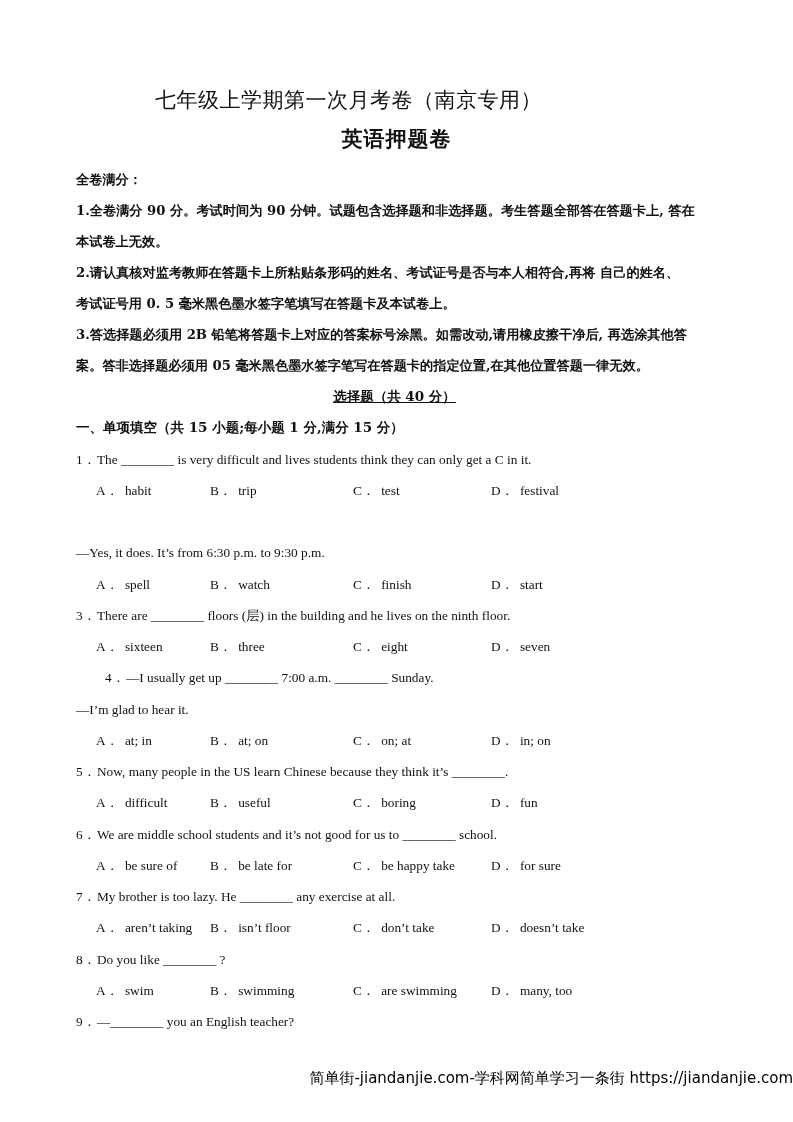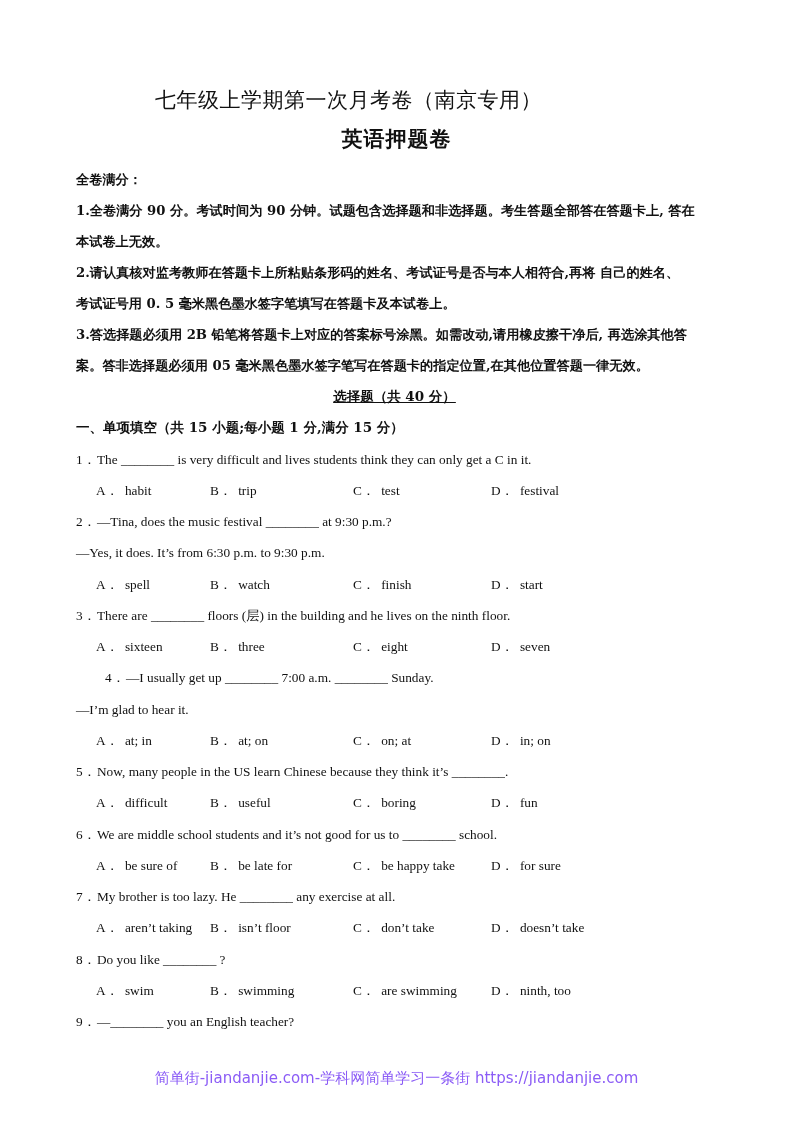--- a/index.html
+++ b/index.html
@@ -16,22 +16,22 @@
                    font-weight: bold; font-family: "DejaVu Serif", "Liberation Serif", serif; text-decoration: underline; }
     .section-head { position: absolute; left: 76px; font-size: 13.5px; font-weight: bold;
                     font-family: "DejaVu Serif", "Liberation Serif", serif; }
     .q { position: absolute; left: 76px; font-size: 13.3px; white-space: nowrap; line-height: 20px; }
     .q .num { display: inline-block; width: 21px; }
     .ans { position: absolute; left: 76px; font-size: 13.3px; white-space: nowrap; line-height: 20px; }
     .opts { position: absolute; left: 0; width: 664px; height: 20px; font-size: 13.3px; line-height: 20px; }
     .opt { position: absolute; white-space: nowrap; }
     .opt .letter { margin-right: 6px; }
     .o1 { left: 96px; } .o2 { left: 210px; } .o3 { left: 353px; } .o4 { left: 491px; }
-    .footer { position: absolute; left: 0; width: 793px; top: 1069px; text-align: center;
-              font-size: 15px; color: #8b5cf6; font-family: "DejaVu Sans", "Liberation Sans", sans-serif; }
+    .footer { position: absolute; left: 0; width: 793px; top: 1069px; text-align: right;
+              font-size: 15px; color: #000000; font-family: "DejaVu Sans", "Liberation Sans", sans-serif; }
   </style>
 </head>
 <body>
 
 <div class="page">
 
   <div class="title1">七年级上学期第一次月考卷（南京专用）</div>
   <div class="title2">英语押题卷</div>
 
   <div class="notice" style="top:170px;">全卷满分：</div>
@@ -48,23 +48,20 @@
   <div class="q" style="top:450px;">
     <span class="num">1．</span><span>The ________ is very difficult and lives students think they can only get a C in it.</span>
   </div>
   <div class="opts" style="top:481px;">
     <span class="opt o1"><span class="letter">A．</span><span>habit</span></span>
     <span class="opt o2"><span class="letter">B．</span><span>trip</span></span>
     <span class="opt o3"><span class="letter">C．</span><span>test</span></span>
     <span class="opt o4"><span class="letter">D．</span><span>festival</span></span>
   </div>
 
-  <div class="q" style="top:512px;">
-    <span class="num">2．</span><span>—Tina, does the music festival ________ at 9:30 p.m.?</span>
-  </div>
   <div class="ans" style="top:543px;">—Yes, it does. It’s from 6:30 p.m. to 9:30 p.m.</div>
   <div class="opts" style="top:575px;padding-left:48px;">
     <span class="opt o1"><span class="letter">A．</span><span>spell</span></span>
     <span class="opt o2"><span class="letter">B．</span><span>watch</span></span>
     <span class="opt o3"><span class="letter">C．</span><span>finish</span></span>
     <span class="opt o4"><span class="letter">D．</span><span>start</span></span>
   </div>
 
   <div class="q" style="top:606px;">
     <span class="num">3．</span><span>There are ________ floors (层) in the building and he lives on the ninth floor.</span>
@@ -117,21 +114,21 @@
     <span class="opt o4"><span class="letter">D．</span><span>doesn’t take</span></span>
   </div>
 
   <div class="q" style="top:950px;">
     <span class="num">8．</span><span>Do you like ________ ?</span>
   </div>
   <div class="opts" style="top:981px;">
     <span class="opt o1"><span class="letter">A．</span><span>swim</span></span>
     <span class="opt o2"><span class="letter">B．</span><span>swimming</span></span>
     <span class="opt o3"><span class="letter">C．</span><span>are swimming</span></span>
-    <span class="opt o4"><span class="letter">D．</span><span>ninth, too</span></span>
+    <span class="opt o4"><span class="letter">D．</span><span>many, too</span></span>
   </div>
 
   <div class="q" style="top:1012px;">
     <span class="num">9．</span><span>—________ you an English teacher?</span>
   </div>
 
   <div class="footer">简单街-jiandanjie.com-学科网简单学习一条街 https://jiandanjie.com</div>
 </div>
 
 </body></html>

